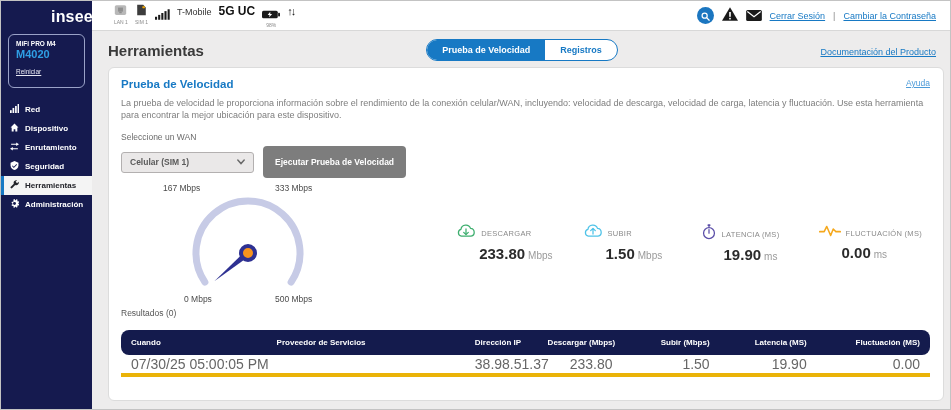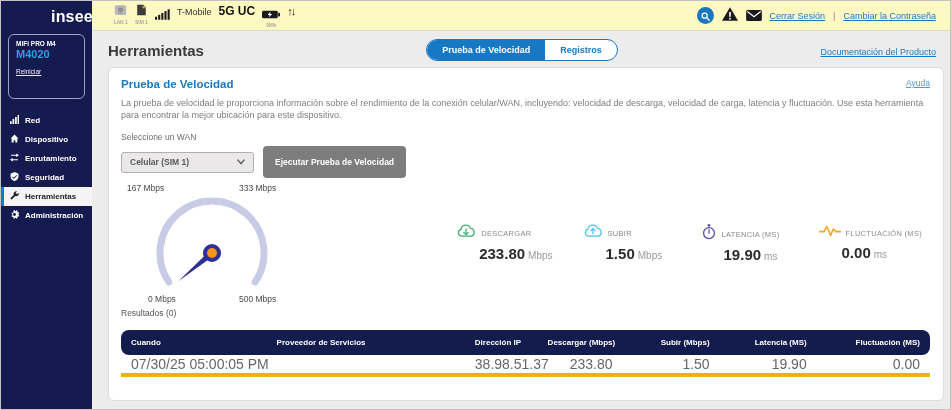--- a/index.html
+++ b/index.html
@@ -4,36 +4,36 @@
 <style>
   * { margin:0; padding:0; box-sizing:border-box; }
   html,body { background:#fff; }
   body { font-family:"Liberation Sans", sans-serif; }
   .screen { position:relative; width:951px; height:410px; border:1px solid #c3c3c3; background:#fff; overflow:hidden; }
 
   
   .sidebar { position:absolute; left:0; top:0; width:91px; height:100%; background:#151a4f; color:#fff; }
   .logo { padding:7px 7px 0 10px; font-size:16px; font-weight:bold; letter-spacing:.2px; color:#fff;margin-left:40px; }
   .logo .go { color:#2f9fe5; }
-  .device-box { margin:8px 7px 0 7px; border:1px solid #9aa2c8; border-radius:6px; padding:5px 7px 20px 7px; }
+  .device-box { margin:8px 7px 0 7px; border:1px solid #9aa2c8; border-radius:6px; padding:5px 7px 9px 7px; }
   .device-box .model { font-size:6.5px; font-weight:bold; color:#fff; }
   .device-box .number { font-size:11px; font-weight:bold; color:#2f9fe5; margin-top:1px; }
   .device-box .restart { font-size:6.5px; color:#e8e8f2; text-decoration:underline; margin-top:2px; display:inline-block; cursor:pointer; }
   .nav { margin-top:12px; }
   .nav-item { display:flex; align-items:center; gap:6px; height:19px; padding-left:9px; font-size:8px; font-weight:bold; color:#fff; cursor:pointer; position:relative; }
   .nav-item svg { flex:0 0 auto; }
   .nav-item.active { background:#f4f4f4; color:#23242a; }
   .nav-item.active::before { content:""; position:absolute; left:0; top:0; width:3px; height:100%; background:#1779c4; }
   .nav-item.active svg path, .nav-item.active svg rect, .nav-item.active svg polygon, .nav-item.active svg circle { fill:#23242a; }
 
   
   .main { position:absolute; left:91px; top:0; right:0; bottom:0; background:#edecec; }
 
   
-  .topbar { height:30px; background:#fef9c3; border-bottom:1px solid #d8d8d8; display:flex; align-items:center; justify-content:space-between; padding:0 14px 0 22px; }
+  .topbar { height:30px; background:#ffffff; border-bottom:1px solid #d8d8d8; display:flex; align-items:center; justify-content:space-between; padding:0 14px 0 22px; }
   .status-group { display:flex; align-items:flex-start; gap:7px; }
   .icon-stack { display:flex; flex-direction:column; align-items:center; line-height:1; }
   .icon-stack .cap { font-size:5px; color:#8a8a8a; margin-top:1px; }
   .carrier { font-size:9px; color:#333; margin-top:4px; }
   .network { font-size:12px; font-weight:bold; color:#111; margin-top:1px; }
   .updown { font-size:11px; font-weight:bold; color:#111; letter-spacing:-2px; margin-top:2px; }
   .account-group { display:flex; align-items:center; gap:8px; }
   .search-btn { width:17px; height:17px; border-radius:50%; background:#1b76c0; display:flex; align-items:center; justify-content:center; cursor:pointer; }
   .tb-link { font-size:9px; color:#1779c4; text-decoration:underline; cursor:pointer; }
   .tb-sep { font-size:9px; color:#888; }
@@ -52,21 +52,21 @@
   .card-head { display:flex; justify-content:space-between; align-items:flex-start; }
   .card-title { font-size:11.5px; font-weight:bold; color:#1779c4; }
   .help-link { font-size:8.5px; color:#4d9bd8; text-decoration:underline; cursor:pointer; }
   .desc { margin-top:7px; font-size:9px; line-height:1.35; color:#7d7d7d; max-width:820px; }
   .wan-label { margin-top:11px; font-size:8.5px; color:#6b6b6b; }
   .wan-row { margin-top:4px; display:flex; align-items:center; gap:9px; }
   .wan-select { width:133px; height:21px; background:#eae8e8; border:1px solid #b3b0b0; border-radius:3px; display:flex; align-items:center; justify-content:space-between; padding:0 8px; font-size:8.5px; font-weight:bold; color:#5a5a5a; cursor:pointer; }
   .run-btn { height:32px; background:#7d7d7d; border:none; border-radius:4px; color:#fff; font-size:8.5px; font-weight:bold; padding:0 12px; cursor:pointer; font-family:"Liberation Sans",sans-serif; }
 
   
-  .gauge-row { display:flex; align-items:center; margin-top:2px; height:128px; }
+  .gauge-row { display:flex; align-items:center; margin-top:2px; height:128px;margin-left:36px; }
   .gauge-wrap { position:relative; width:178px; height:126px; flex:0 0 auto; margin-left:2px; }
   .gauge-label { position:absolute; font-size:8.5px; color:#4a4a4a; }
   .gl-tl { left:4px;  top:2px; }
   .gl-tr { left:116px; top:2px; }
   .gl-bl { left:25px; top:113px; }
   .gl-br { left:116px; top:113px; }
   .metrics { display:flex; gap:30px; margin-left:auto; margin-right:8px; align-items:flex-start; }
   .metric { min-width:88px; }
   .metric-top { display:flex; align-items:center; gap:5px; }
   .metric-label { font-size:7.5px; color:#8a8a8a; letter-spacing:.3px; white-space:nowrap; }

